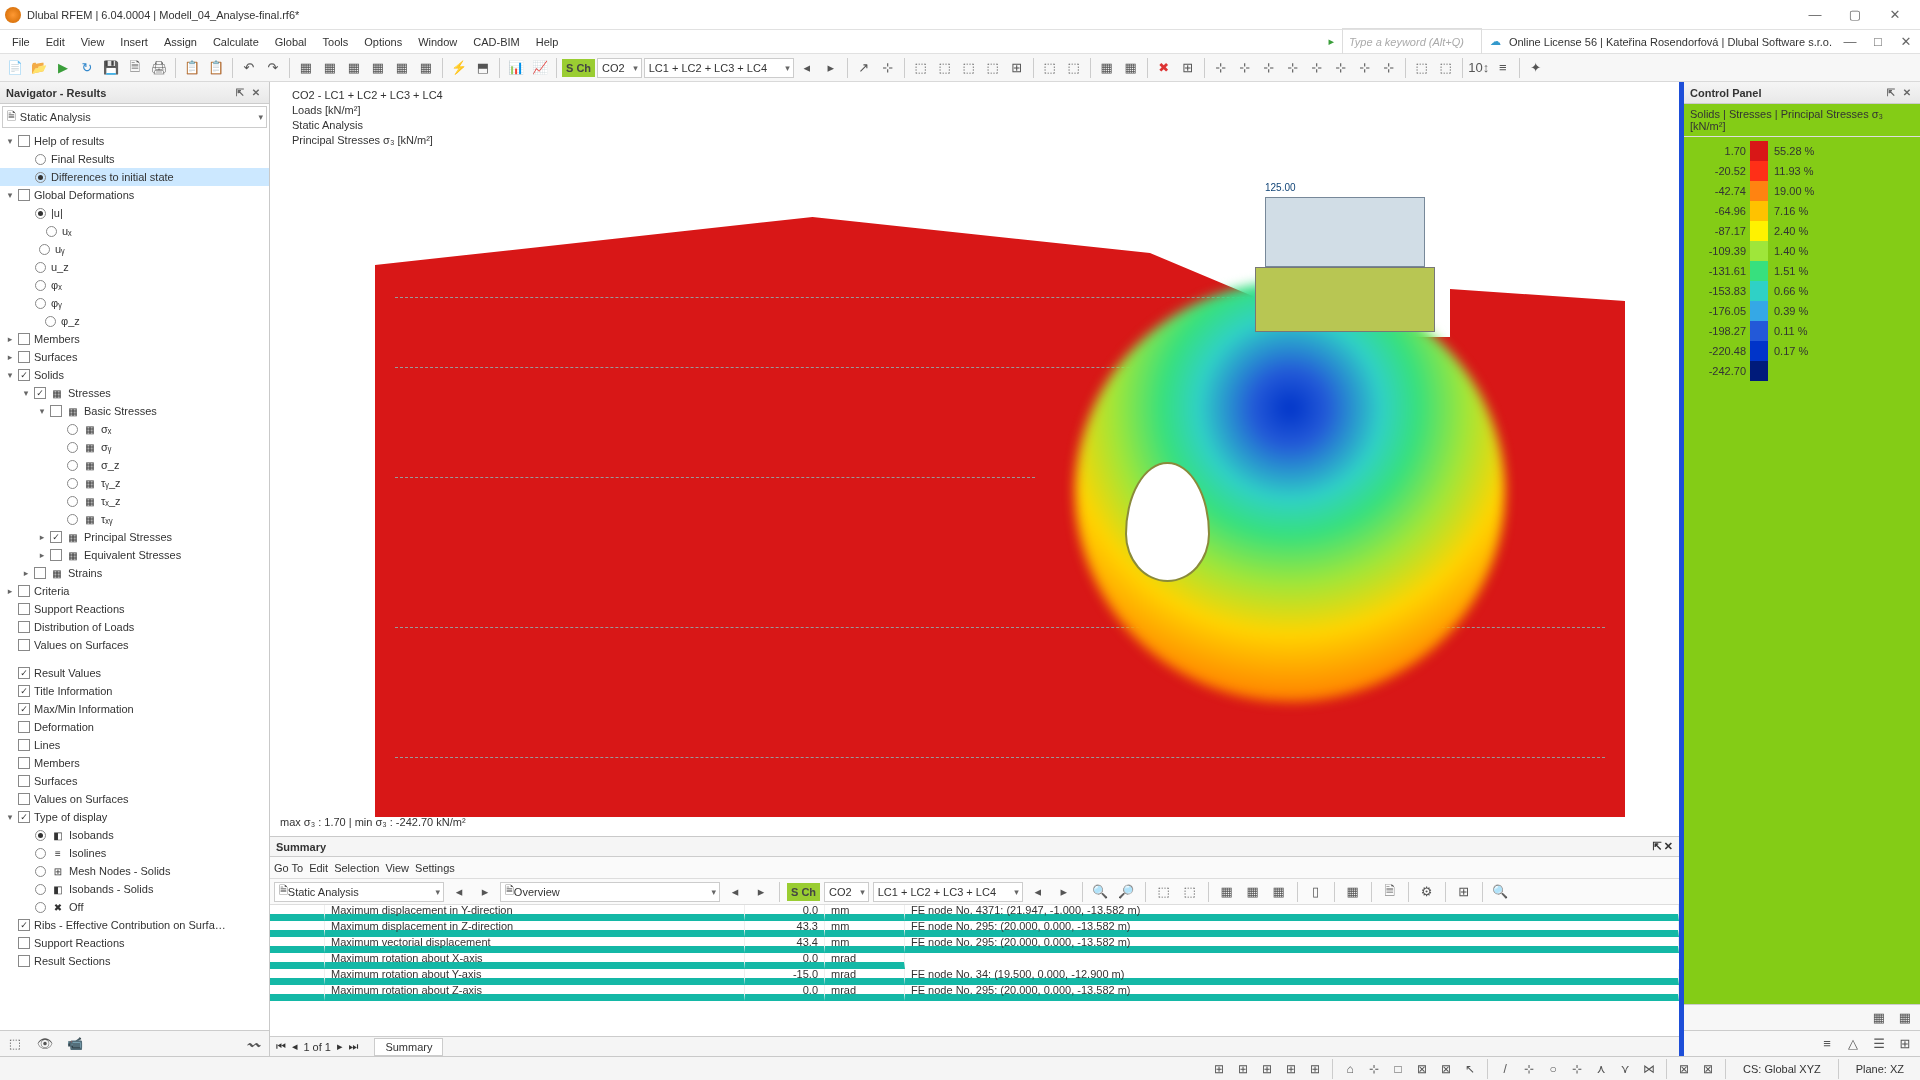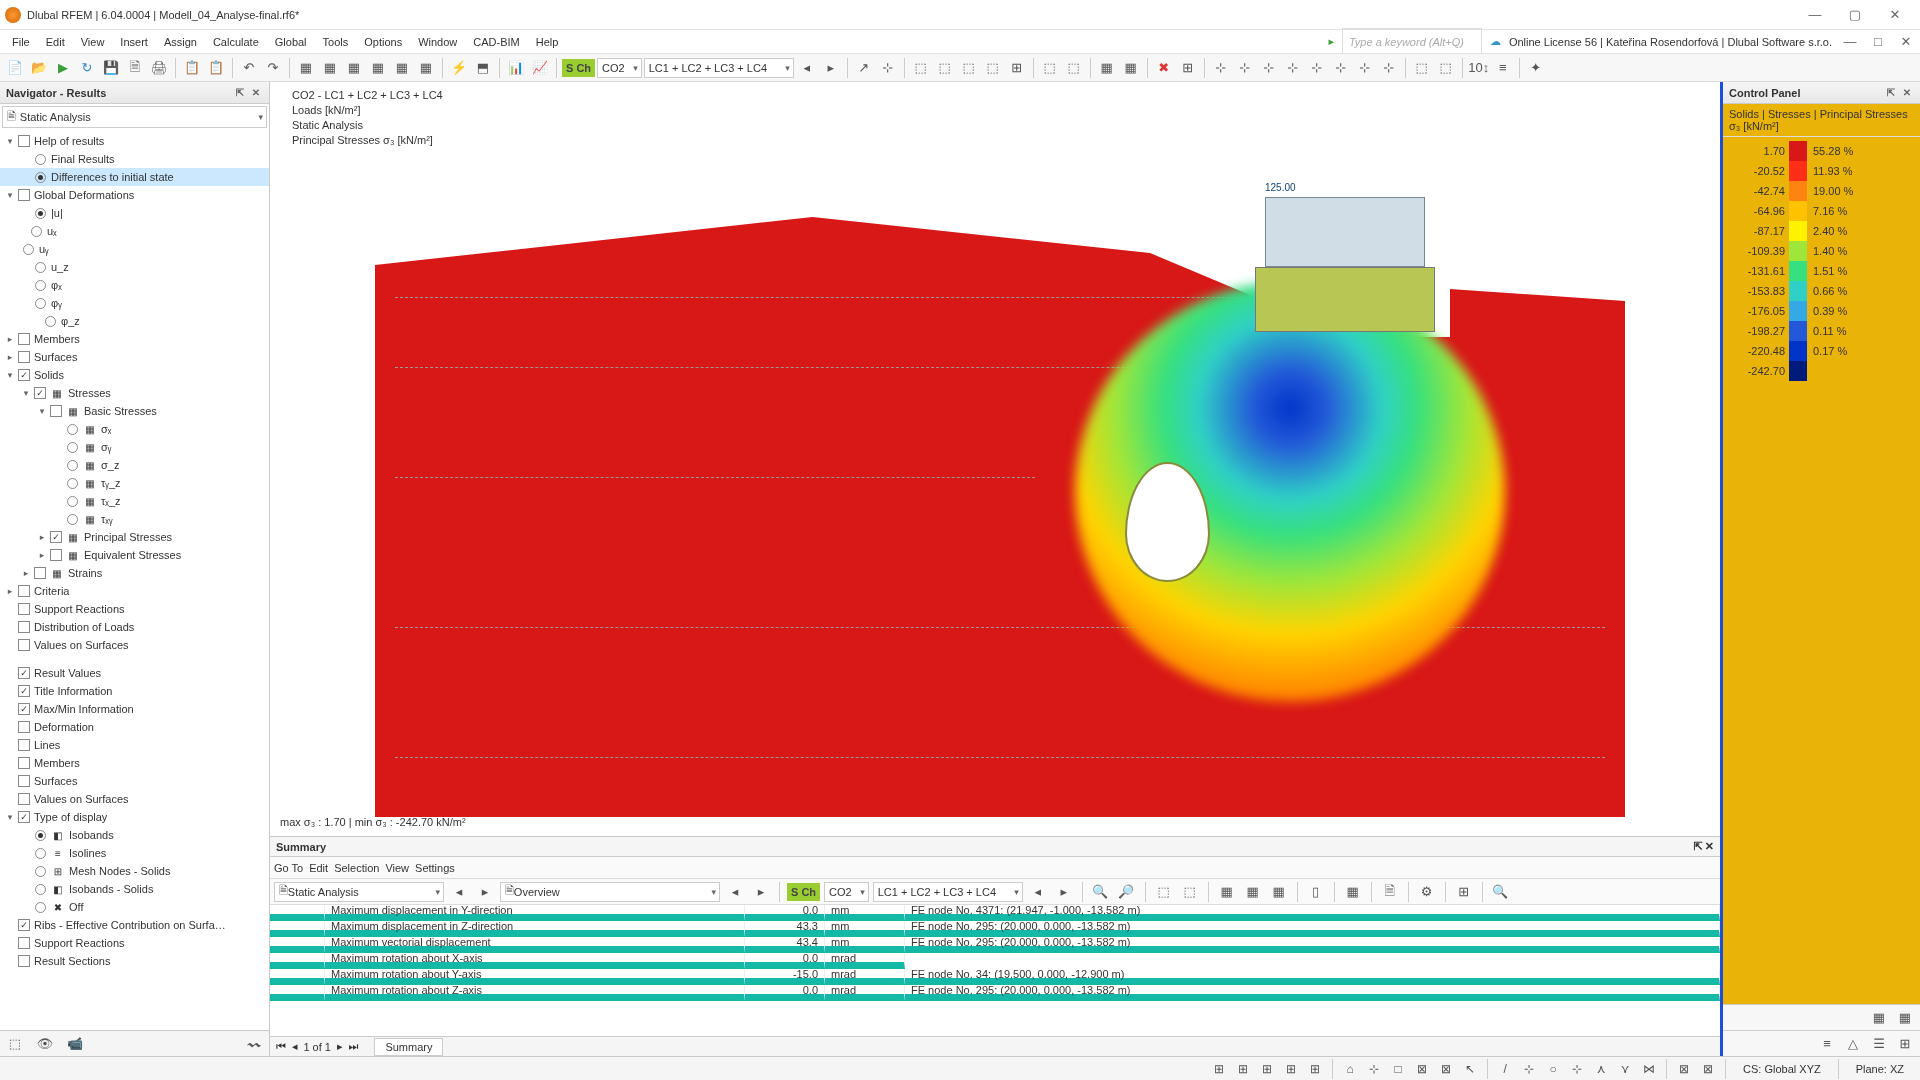--- a/index.html
+++ b/index.html
@@ -50,21 +50,21 @@
 .summary{height:220px;border-top:1px solid #c9c9c9;display:flex;flex-direction:column;background:#fff}
 .sumtab{height:20px;display:flex;align-items:center;padding:0 6px;background:#f5f5f5;border-bottom:1px solid #ccc;font-weight:600}
 .sumtb{height:22px;display:flex;align-items:center;padding:0 4px;gap:6px;border-bottom:1px solid #ddd;background:#fafafa}
 .sumtb2{height:26px;display:flex;align-items:center;padding:2px 4px;gap:4px;border-bottom:1px solid #ddd;background:#fafafa}
 .grid{flex:1;overflow:auto}
 .ghead{display:flex;background:#f0f0f0;border-bottom:1px solid #ccc;height:20px}
 .gh{border-right:1px solid #ccc;padding:2px 6px;display:flex;align-items:center}
 .grow{display:flex;height:16px}
 .gc{border-right:1px solid #eee;padding:0 6px;display:flex;align-items:center;border-bottom:7px solid #14b8a6}
 .gnav{height:20px;border-top:1px solid #ccc;display:flex;align-items:center;padding:0 6px;gap:6px;background:#f5f5f5}
-.cpanel{width:200px;border-left:3px solid #1d4ed8;display:flex;flex-direction:column;background:#eab308}
+.cpanel{width:241px;border-left:5px solid #1d4ed8;display:flex;flex-direction:column;background:#84cc16}
 .legend{padding:4px 6px;flex:1}
 .lrow{display:flex;align-items:center;height:20px}
 .lval{width:60px;text-align:right;padding-right:4px}
 .lcol{width:18px;height:20px}
 .lpct{padding-left:6px}
 .cpbtm{height:26px;border-top:1px solid #ccc;display:flex;align-items:center;justify-content:flex-end;padding:0 4px;gap:4px;background:#f7f7f7}
 .statusbar{height:24px;border-top:1px solid #c9c9c9;background:#f5f5f5;display:flex;align-items:center;padding:0 6px;gap:4px;justify-content:flex-end}
 .sbt{width:20px;height:18px;display:flex;align-items:center;justify-content:center;font-size:12px;color:#555;border:1px solid transparent}
 </style>
 </head>
@@ -217,26 +217,26 @@
             <span class="cb"></span>
             <span class="lbl">Global Deformations</span>
           </div>
           <div class="tn" style="padding-left:20px">
             <span class="tw"></span>
             <span class="rd">
               <span class="dot"></span>
             </span>
             <span class="lbl">|u|</span>
           </div>
-          <div class="tn" style="padding-left:16px">
+          <div class="tn" style="padding-left:31px">
             <span class="tw"></span>
             <span class="rd"></span>
             <span class="lbl">uₓ</span>
           </div>
-          <div class="tn" style="padding-left:8px">
+          <div class="tn" style="padding-left:24px">
             <span class="tw"></span>
             <span class="rd"></span>
             <span class="lbl">uᵧ</span>
           </div>
           <div class="tn" style="padding-left:20px">
             <span class="tw"></span>
             <span class="rd"></span>
             <span class="lbl">u_z</span>
           </div>
           <div class="tn" style="padding-left:20px">

